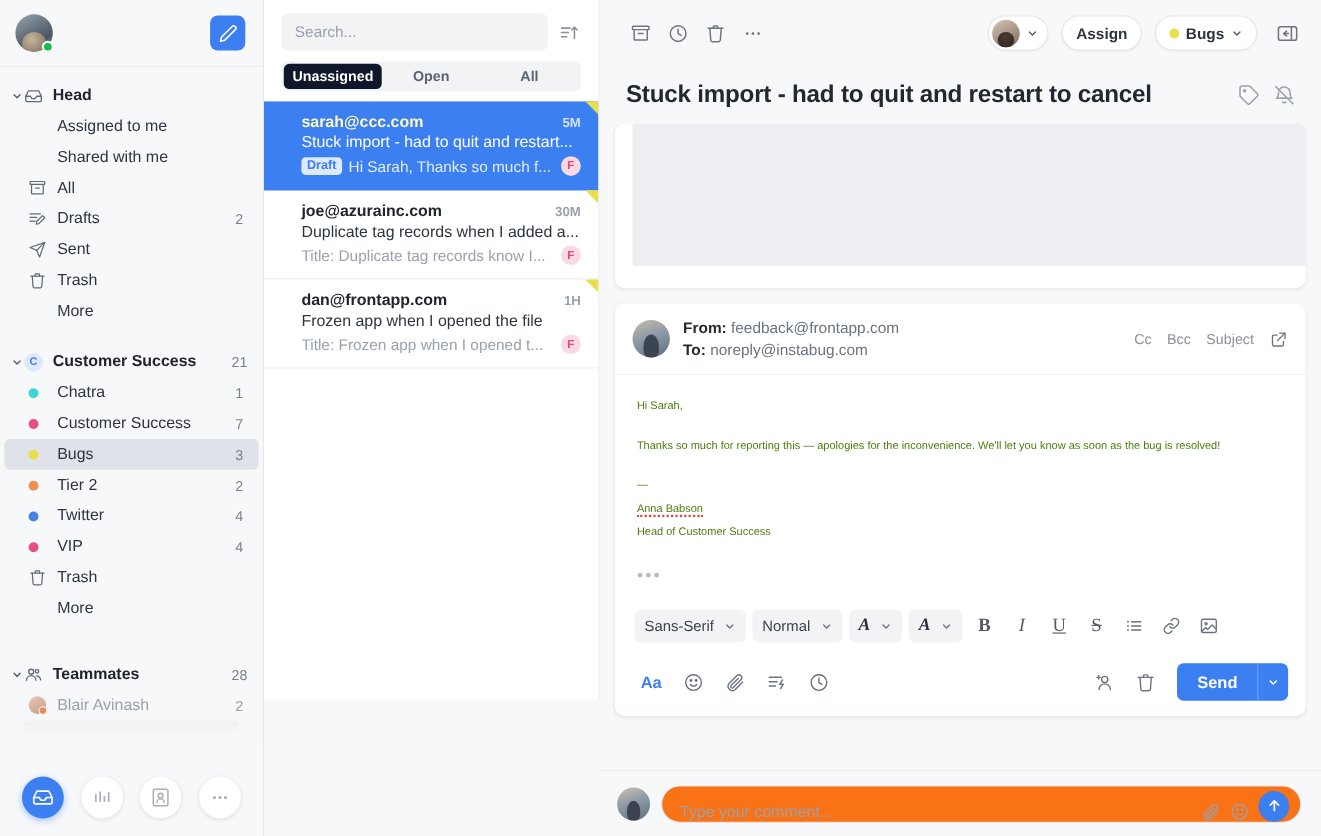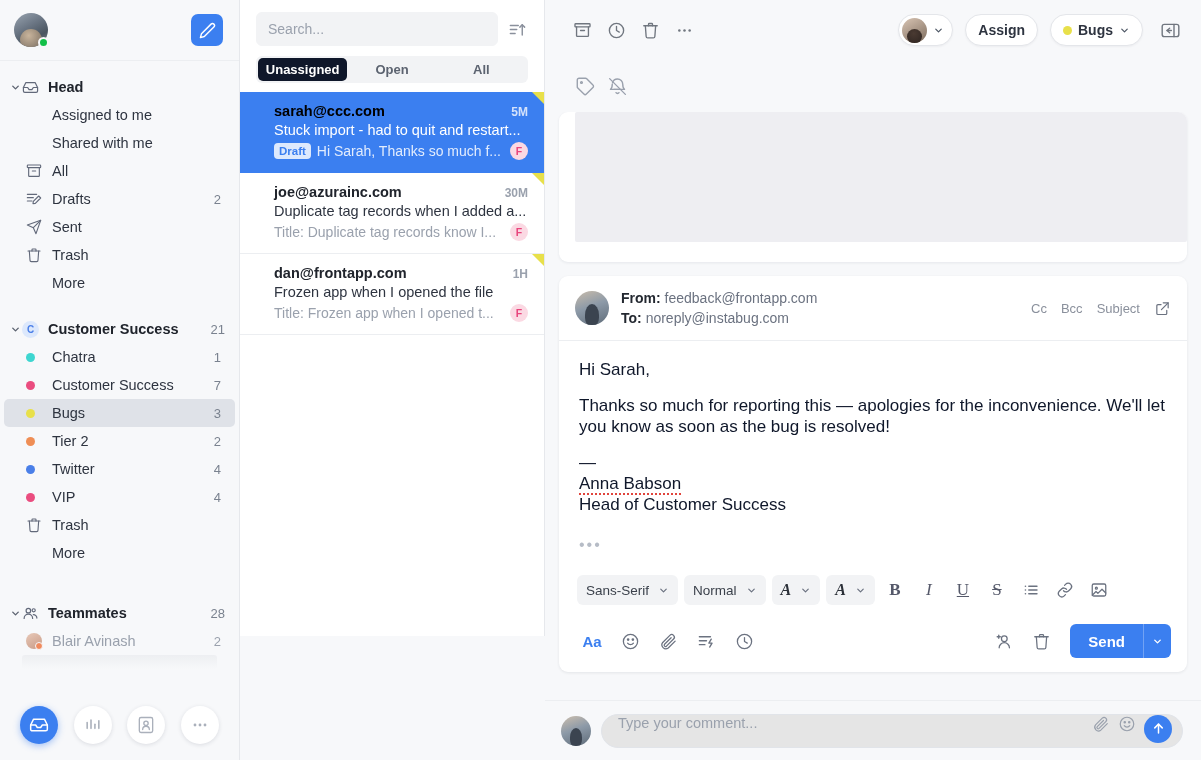--- a/index.html
+++ b/index.html
@@ -158,21 +158,21 @@
   }
   .msg-prev {
     flex: 1; font-size: 14px; color: #9aa1ad;
     white-space: nowrap; overflow: hidden; text-overflow: ellipsis;
   }
   .chan-av {
     width: 18px; height: 18px; border-radius: 50%; background: #fbd9e3;
     color: #e8447c; font-size: 10.5px; font-weight: 700;
     display: flex; align-items: center; justify-content: center; flex: 0 0 18px;
   }
-  .msg.active .msg-from { color: #000000; }
+  .msg.active .msg-from { color: #fef9c3; }
   .msg.active .msg-time { color: #d4e2fb; }
   .msg.active .msg-subj { color: #fff; }
   .msg.active .msg-prev { color: #e2ecfd; }
   .msg.active .badge-draft { background: #dde9fd; color: #3b7ff0; }
 
   
   .main { flex: 1; height: 760px; background: #f7f8fa; display: flex; flex-direction: column; }
   .main-toolbar {
     height: 60px; display: flex; align-items: center; padding: 0 16px 0 22px;
     gap: 4px;
@@ -227,21 +227,21 @@
   }
   .cc-fields { flex: 1; }
   .cc-line { font-size: 14px; line-height: 20px; }
   .cc-lbl { font-weight: 700; color: #232830; }
   .cc-val { color: #6b7280; }
   .cc-actions { display: flex; align-items: center; gap: 14px; }
   .cc-act { font-size: 13px; color: #8a909c; cursor: pointer; }
   .cc-pop { color: #6b7280; cursor: pointer; display: flex; align-items: center; }
 
   .cc-body { padding: 18px 20px 10px 20px; }
-  .cc-body p { font-size: 17px; line-height: 21px; color: #0f172a; margin: 0 0 15px 0; }
+  .cc-body p { font-size: 10px; line-height: 21px; color: #4d7c0f; margin: 0 0 15px 0; }
   .cc-body p.tight { margin-bottom: 0; }
   .spell { border-bottom: 2px dotted #e0443c; }
   .ellipsis-dots { color: #b6bcc6; font-size: 16px; letter-spacing: 2px; padding: 6px 0 2px 0; }
 
   .fmt-bar { display: flex; align-items: center; gap: 6px; padding: 9px 18px; }
   .fmt-sel {
     height: 30px; border-radius: 6px; background: #f2f3f5;
     display: flex; align-items: center; gap: 9px; padding: 0 9px;
     font-size: 13.5px; color: #3b414b; cursor: pointer;
   }
@@ -267,22 +267,22 @@
   .cm-avatar {
     width: 30px; height: 30px; border-radius: 50%; flex: 0 0 30px;
     background: linear-gradient(160deg,#cdbfae 0%,#8d9aa8 45%,#5e6b78 100%);
     position: relative; overflow: hidden;
   }
   .cm-avatar::after {
     content:""; position:absolute; left:9px; top:12px; width:12px; height:19px;
     border-radius:50% 50% 40% 40%; background:#3b4450;
   }
   .cm-input-wrap {
-    flex: 1; height: 34px; border: 1px solid #e1e4e9; background: #e5e5e5;
-    border-radius: 18px; display: flex; align-items: flex-start; padding: 0 10px 0 16px; gap: 8px;
+    flex: 1; height: 34px; border: 1px solid #e1e4e9; background: #f97316;
+    border-radius: 18px; display: flex; align-items: flex-end; padding: 0 10px 0 16px; gap: 8px;
   }
   .cm-input {
     flex: 1; border: none; outline: none; font-size: 14.5px; color: #2e3440;
     font-family: "Liberation Sans", sans-serif; background: transparent;
   }
   .cm-input::placeholder { color: #9aa1ad; }
   .cm-icon { color: #9aa1ad; display: flex; align-items: center; cursor: pointer; }
   .cm-send {
     width: 28px; height: 28px; border-radius: 50%; background: #3b7ff0;
     display: flex; align-items: center; justify-content: center; color: #fff; cursor: pointer;
@@ -628,20 +628,21 @@
         <svg width="21" height="21" viewBox="0 0 24 24" fill="none" stroke="currentColor" stroke-width="1.6" stroke-linecap="round" stroke-linejoin="round">
             <rect x="2.5" y="5" width="19" height="14" rx="2.5"></rect>
             <line x1="16" y1="5" x2="16" y2="19"></line>
             <polyline points="11 9.5 8 12 11 14.5"></polyline>
             <line x1="8" y1="12" x2="13" y2="12"></line>
           </svg>
       </div>
     </div>
 
     <div class="title-bar">
+      <div class="title-text">Stuck import - had to quit and restart to cancel</div>
       <div class="title-icon">
         <svg width="21" height="21" viewBox="0 0 24 24" fill="none" stroke="currentColor" stroke-width="1.6" stroke-linecap="round" stroke-linejoin="round">
             <path d="M20.5 13.2L13 20.7a2 2 0 0 1-2.8 0l-7-7A2 2 0 0 1 2.6 12V4.6a2 2 0 0 1 2-2H12a2 2 0 0 1 1.4.6l7.1 7.1a2 2 0 0 1 0 2.9z"></path>
             <circle cx="7.4" cy="7.4" r="1"></circle>
           </svg>
       </div>
       <div class="title-icon">
         <svg width="21" height="21" viewBox="0 0 24 24" fill="none" stroke="currentColor" stroke-width="1.6" stroke-linecap="round" stroke-linejoin="round">
             <path d="M6.3 7.8A6 6 0 0 1 12 3.5a6 6 0 0 1 6 6c0 4.5 2 5.8 2 5.8H8"></path>
             <path d="M6 9.5c0 4.5-2 5.8-2 5.8h11"></path>

